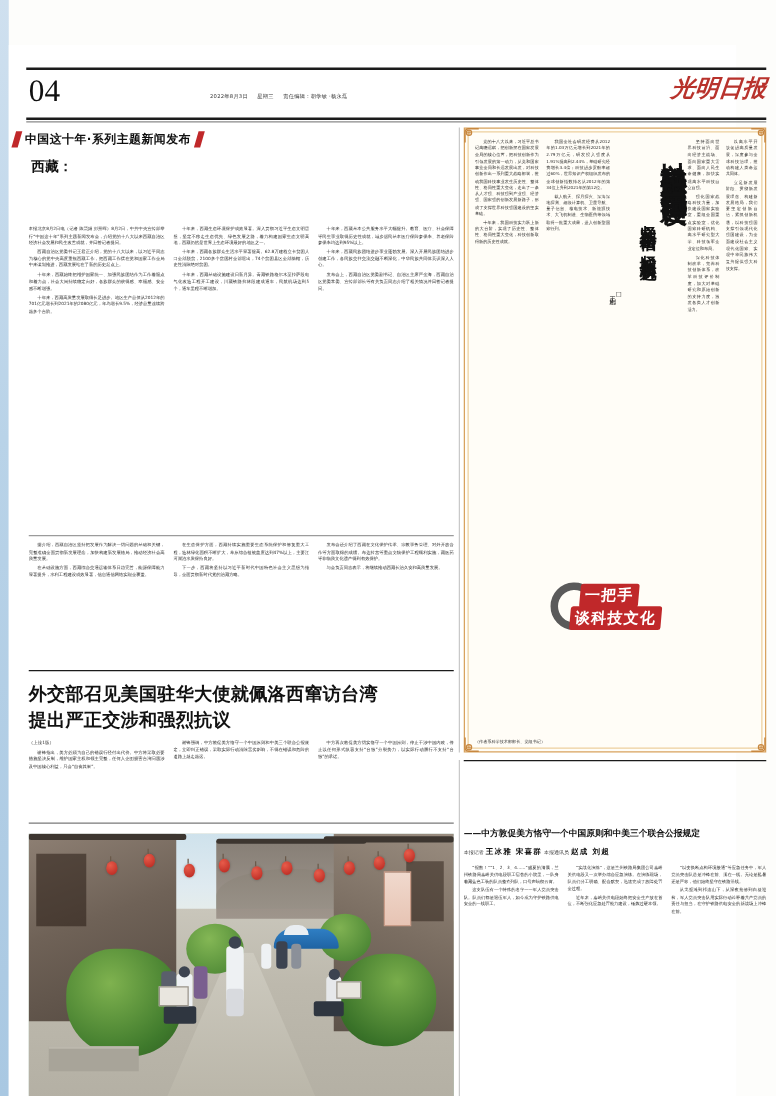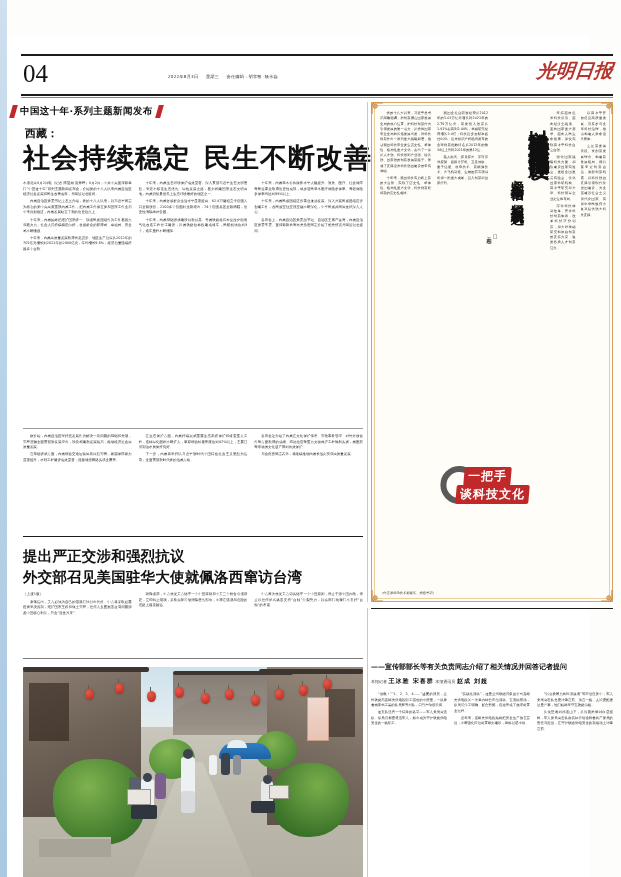--- a/index.html
+++ b/index.html
@@ -343,21 +343,20 @@
     </div>
     <div class="rule2"></div>
 
     <div class="banner">
       <span class="bslash"></span>
       <span class="banner-text">中国这十年·系列主题新闻发布</span>
       <span class="bslash"></span>
     </div>
 
     <div class="kicker">西藏：</div>
-    <div class="lead-head"><span>社会持续稳定</span><span class="gap"></span><span>民生不断改善</span></div>
 
     <div class="lead-body">
       <div class="col">
         <p class="lead-first">本报北京8月2日电（记者 陈慧娟 彭景晖）8月2日，中共中央宣传部举行“中国这十年”系列主题新闻发布会，介绍党的十八大以来西藏自治区经济社会发展和民生改善成就，并回答记者提问。</p>
         <p>西藏自治区党委书记王君正介绍，党的十八大以来，以习近平同志为核心的党中央高度重视西藏工作，把西藏工作摆在党和国家工作全局中来谋划推进，西藏发展站在了新的历史起点上。</p>
         <p>十年来，西藏始终把维护国家统一、加强民族团结作为工作着眼点和着力点，社会大局持续稳定向好，各族群众的获得感、幸福感、安全感不断增强。</p>
         <p>十年来，西藏高质量发展取得长足进步。地区生产总值从2012年的701亿元增长到2021年的2080亿元，年均增长9.5%，经济总量连续跨越多个台阶。</p>
       </div>
       <div class="col">
         <p>十年来，西藏生态环境保护成效显著。深入贯彻习近平生态文明思想，坚定不移走生态优先、绿色发展之路，着力构建国家生态文明高地，西藏仍然是世界上生态环境最好的地区之一。</p>
@@ -382,22 +381,22 @@
         <p>下一步，西藏将坚持以习近平新时代中国特色社会主义思想为指导，全面贯彻新时代党的治藏方略。</p>
       </div>
       <div class="col">
         <p>发布会还介绍了西藏在文化保护传承、宗教事务管理、对外开放合作等方面取得的成绩。布达拉宫等重点文物保护工程顺利实施，藏医药等非物质文化遗产得到有效保护。</p>
         <p>与会负责同志表示，将继续推动西藏长治久安和高质量发展。</p>
       </div>
     </div>
 
     <div class="hr-mid"></div>
     <div class="art2-head">
+      <div>外交部召见美国驻华大使就佩洛西窜访台湾</div>
       <div>提出严正交涉和强烈抗议</div>
-      <div>外交部召见美国驻华大使就佩洛西窜访台湾</div>
     </div>
     <div class="art2-body">
       <div class="col">
         <div class="srcline">（上接1版）</div>
         <p>谢锋指出，美方必须为自己的错误行径付出代价。中方将采取必要措施坚决反制，维护国家主权和领土完整，任何人企图损害台湾问题涉及中国核心利益，只会“自食其果”。</p>
       </div>
       <div class="col">
         <p>谢锋强调，中方敦促美方恪守一个中国原则和中美三个联合公报规定，立即纠正错误，采取实际行动消除恶劣影响，不得在错误和危险的道路上越走越远。</p>
       </div>
       <div class="col">
@@ -530,21 +529,21 @@
             <p>以高水平开放促进高质量发展，深度参与全球科技治理，推动构建人类命运共同体。</p>
             <p>立足新发展阶段、贯彻新发展理念、构建新发展格局，我们要坚定创新自信，紧抓创新机遇，以科技强国支撑引领现代化强国建设，为全面建设社会主义现代化国家、实现中华民族伟大复兴提供强大科技支撑。</p>
           </div>
         </div>
 
         <div class="f-foot">（作者系科学技术部部长、党组书记）</div>
       </div>
     </div>
 
     <div class="hr-br"></div>
-    <div class="art3-sub">——宣传部部长等有关负责同志介绍了相关情况并回答记者提问</div>
+    <div class="art3-sub">——中方敦促美方恪守一个中国原则和中美三个联合公报规定</div>
     <div class="art3-by">
       <span class="lbl">本报记者</span>
       <b>王冰雅  宋喜群</b>
       <span class="lbl">本报通讯员</span>
       <b>赵成  刘超</b>
     </div>
     <div class="art3-body">
       <div class="acol">
         <p>“报数！”“1、2、3、4……”盛夏的清晨，兰州铁路局嘉峪关供电段职工宿舍的小院里，一队身着藏蓝色工装的队员整齐列队，口号声响彻云霄。</p>
         <p>这支队伍有一个特殊的名字——军人党员突击队。队员们都是退伍军人，如今成为守护铁路供电安全的一线职工。</p>

